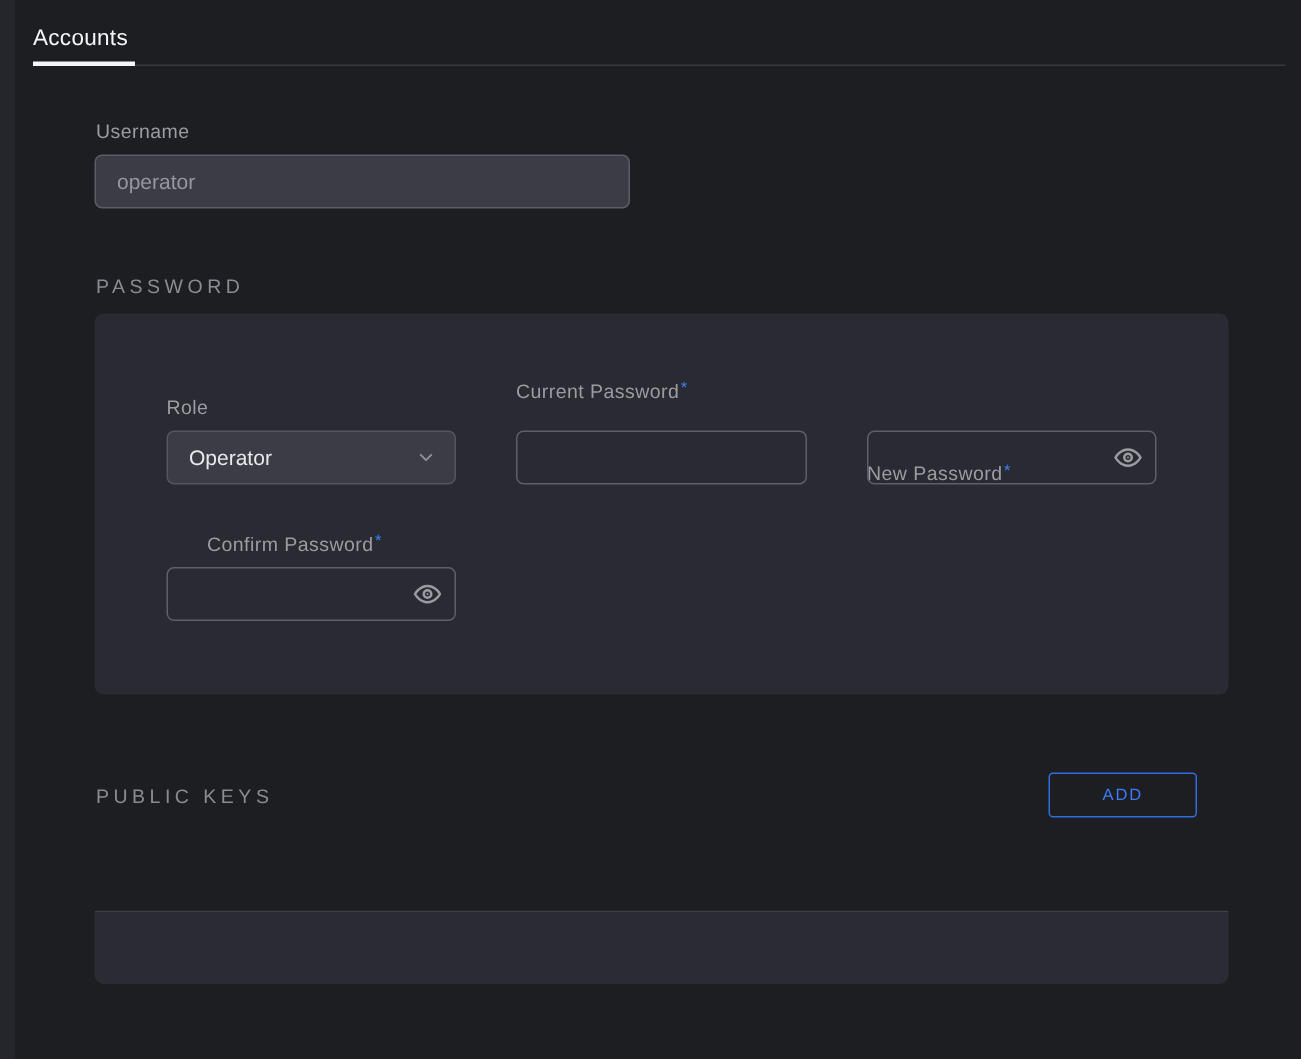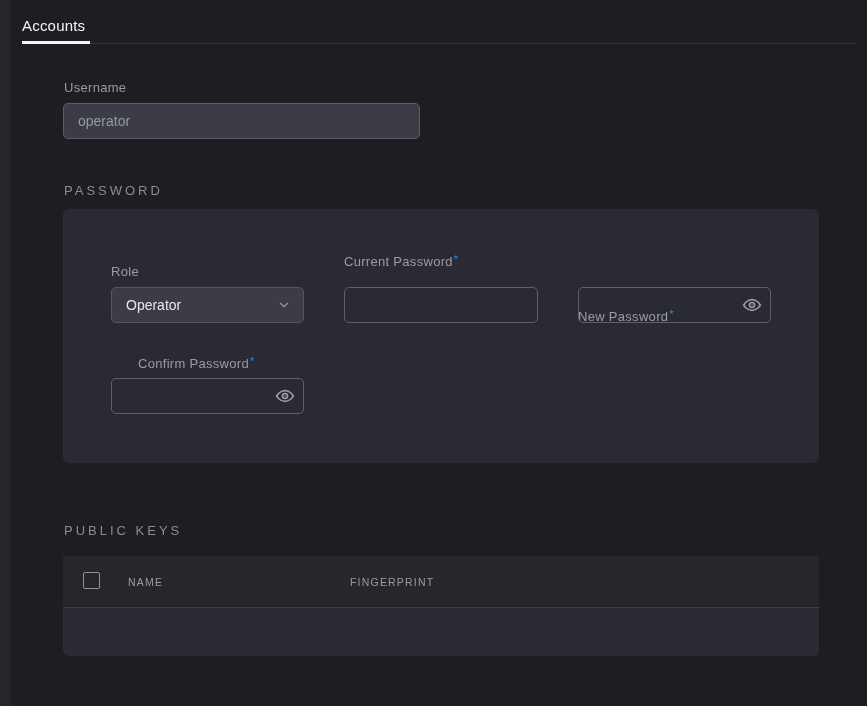--- a/index.html
+++ b/index.html
@@ -249,22 +249,18 @@
           <circle cx="12" cy="12" r="3"></circle>
           <circle cx="12" cy="12" r="0.8" fill="#9b9ca3" stroke="none"></circle>
         </svg>
       </button>
     </div>
 
   </div>
 
   <div class="section-heading" style="left:64px; top:523px;">PUBLIC KEYS</div>
 
-
-  <div class="pk-table-header">
-    <span class="pk-checkbox"></span>
-    <span class="pk-col pk-col-name">NAME</span>
-    <span class="pk-col pk-col-fingerprint">FINGERPRINT</span>
-  </div>
+  <button class="add-btn">ADD</button>
+
 
   <div class="pk-empty-row"></div>
 
 </div>
 
 </body></html>

